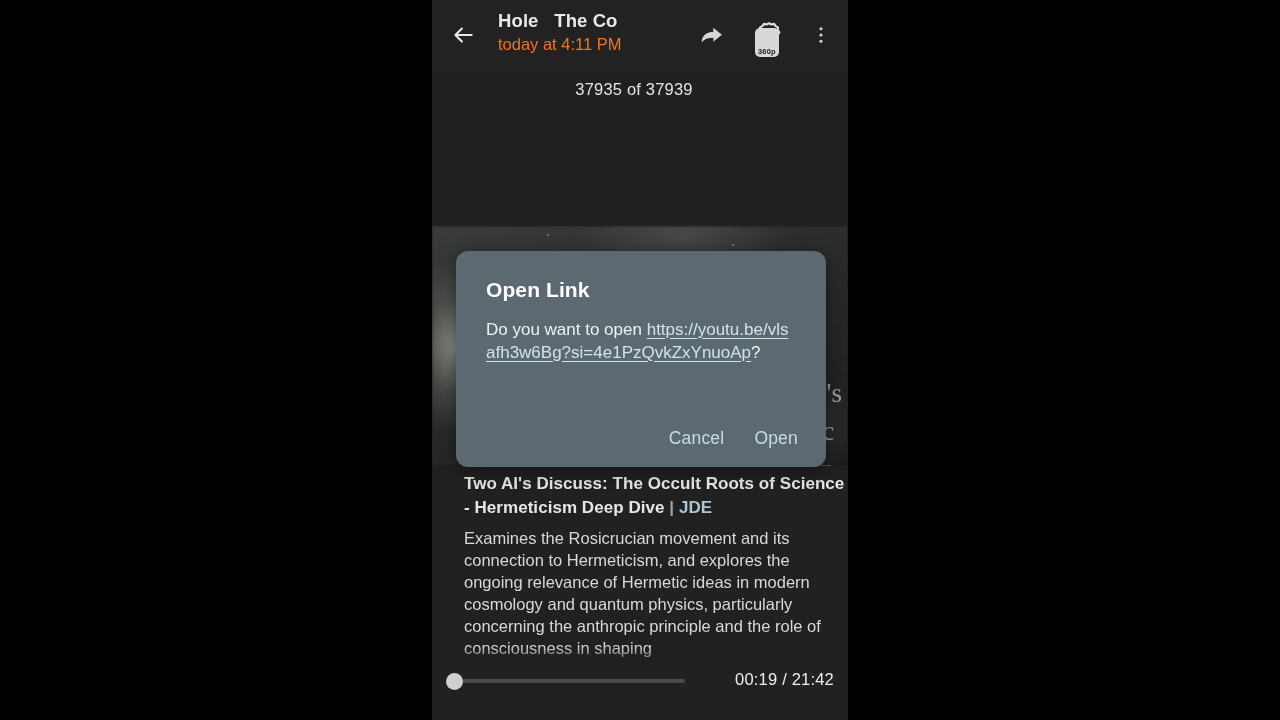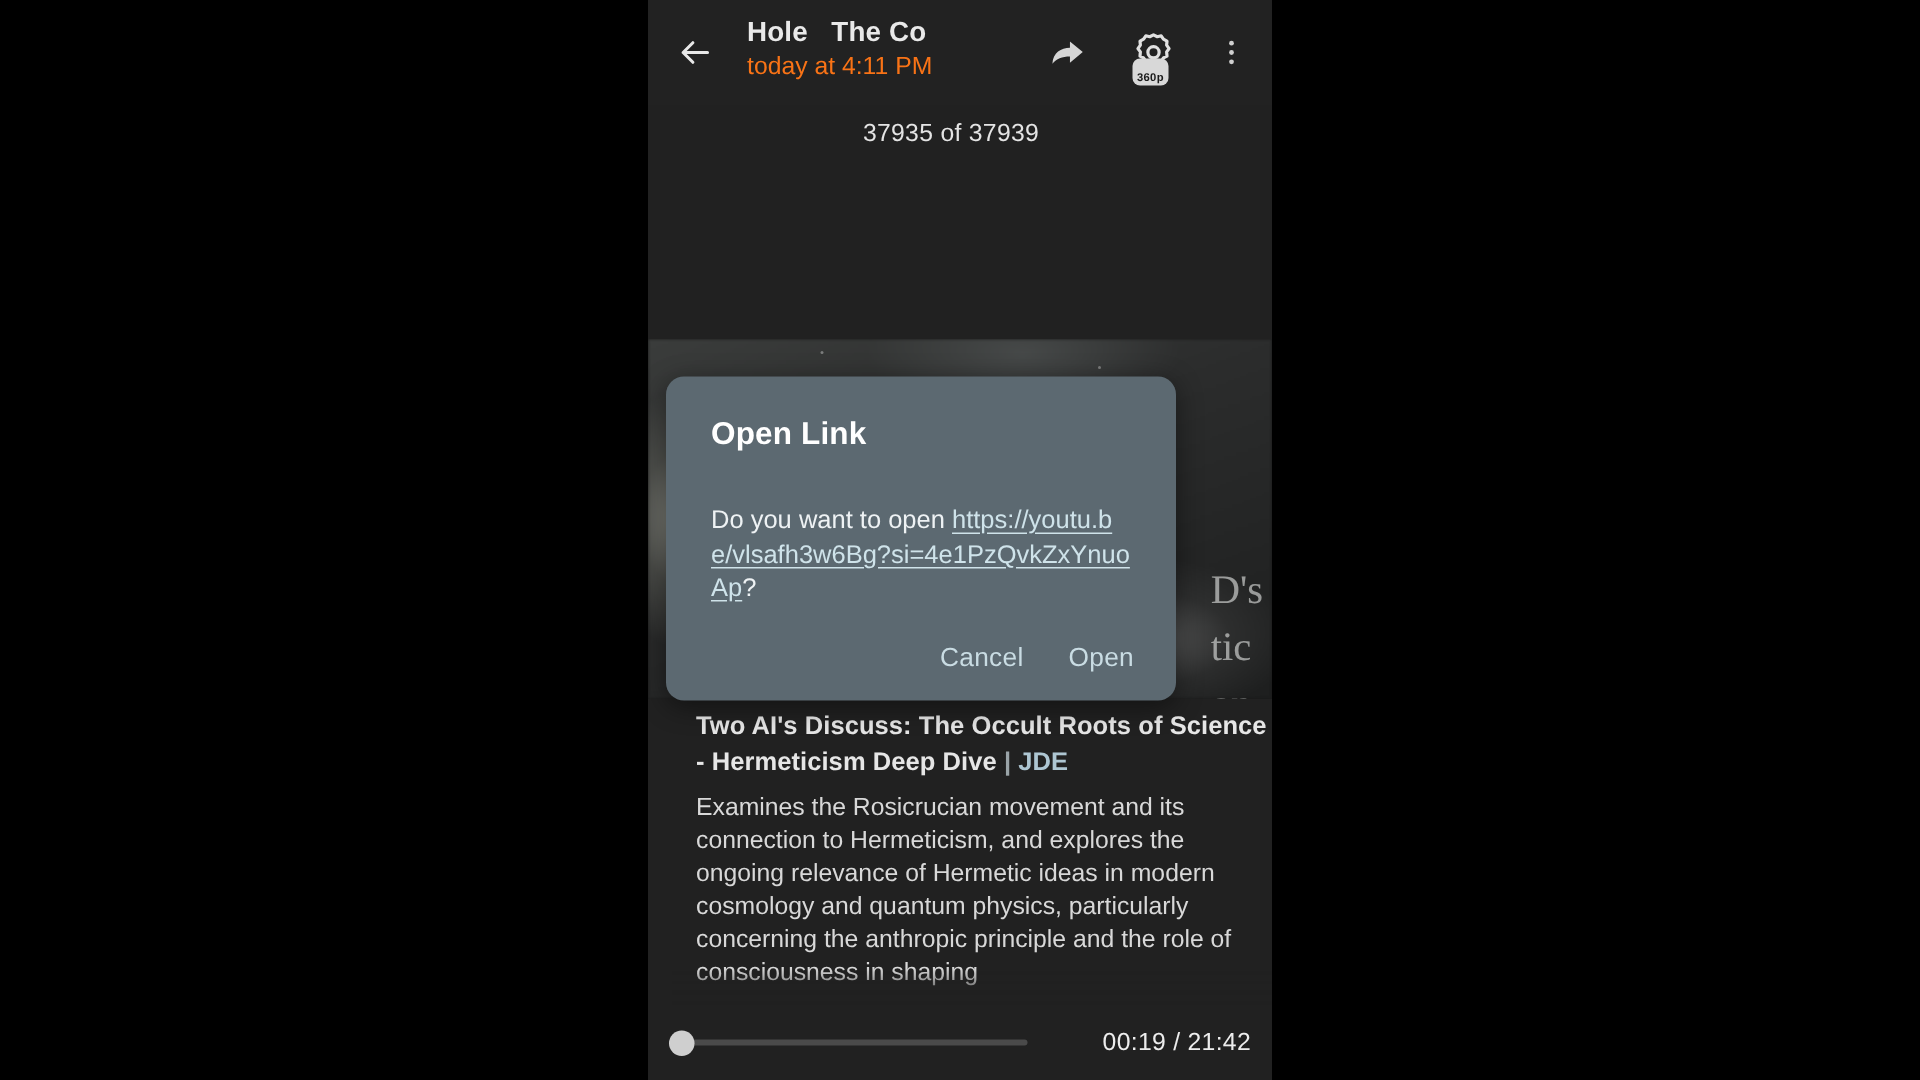--- a/index.html
+++ b/index.html
@@ -109,21 +109,21 @@
 
   .quality-badge {
     position: absolute;
     left: 9px;
     bottom: 1px;
     background: #d8d8d8;
     color: #1b1b1b;
     font-size: 7.5px;
     font-weight: bold;
     line-height: 10px;
-    padding: 8px 3px 0 3px;
+    padding: 19px 3px 0 3px;
     border-radius: 5px;
     letter-spacing: .2px;
   }
 
   
   .video-surface {
     position: absolute;
     left: 0;
     top: 226px;
     width: 416px;
@@ -155,40 +155,40 @@
     white-space: nowrap;
     filter: blur(.5px);
   }
   .video-text .ln3 { color: rgba(226,228,226,.34); }
 
   .speck { position:absolute; width:2px; height:2px; border-radius:50%; background:rgba(255,255,255,.35); }
 
   
   .dialog {
     position: absolute;
-    left: 444px;
+    left: 456px;
     top: 251px;
-    width: 340px;
+    width: 370px;
     height: 216px;
     background: #5c6971;
     border-radius: 12px;
     box-shadow: 0 4px 18px rgba(0,0,0,.45);
     padding: 26px 30px 0 30px;
   }
 
   .dialog-title {
     font-size: 21px;
     font-weight: bold;
     color: #ffffff;
     line-height: 26px;
     letter-spacing: .1px;
   }
 
   .dialog-body {
-    margin-top: 33px;
+    margin-top: 16px;
     font-size: 17px;
     line-height: 22.5px;
     color: #eef2f4;
     word-break: break-word;
   }
 
   .dialog-link {
     color: #cfe3ea;
     text-decoration: underline;
     text-underline-offset: 2.5px;
@@ -250,21 +250,21 @@
 
   
   .player-bar {
     position: absolute;
     left: 0;
     top: 670px;
     width: 416px;
     height: 50px;
     background: #212121;
     display: flex;
-    align-items: center;
+    align-items: flex-start;
     padding: 0 14px;
     gap: 28px;
   }
 
   .seek-wrap {
     position: relative;
     flex: 1;
     height: 22px;
     display: flex;
     align-items: center;

